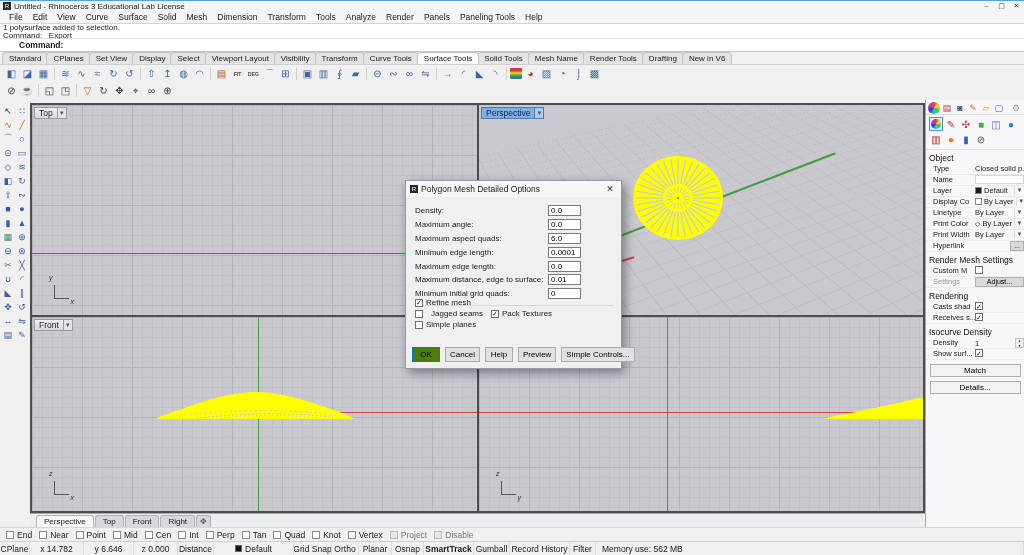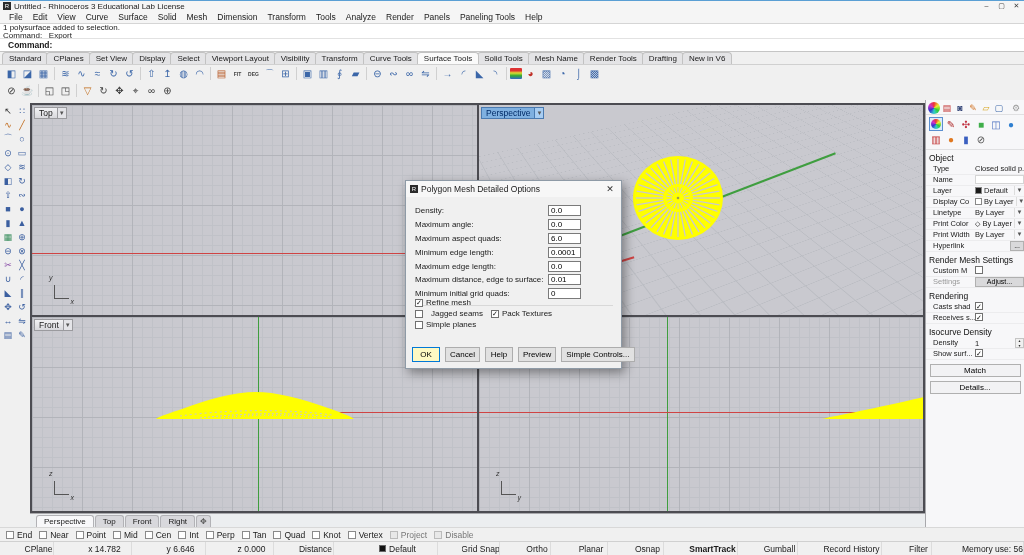--- a/index.html
+++ b/index.html
@@ -7,21 +7,21 @@
 body{position:relative;overflow:hidden;background:#f0f0f0;font-family:"Liberation Sans",sans-serif;font-size:9px;color:#1a1a1a;}
 
 
 .titlebar{position:absolute;left:0;top:0;right:0;height:11px;background:#f5f5f5;border-top:1px solid #5a9fd4;display:flex;align-items:center;padding-left:3px;font-size:8px;}
 .rhino-ico{width:8px;height:8px;background:#2b2b2b;color:#fff;font-size:6px;line-height:8px;text-align:center;margin-right:3px;flex:none;}
 .wbtns{margin-left:auto;display:flex;}
 .wbtn{width:15px;height:11px;font-size:7px;line-height:10px;text-align:center;color:#444;}
 .menubar{position:absolute;left:0;top:11px;right:0;height:12px;display:flex;align-items:center;padding-left:4px;background:#f5f5f5;}
 .menu-item{padding:0 5px;font-size:8.5px;}
 .cmdhist{position:absolute;left:0;top:23px;right:0;height:16px;background:#fff;border-top:1px solid #d5d5d5;border-bottom:1px solid #e2e2e2;font-size:8px;line-height:8px;padding:0 3px;}
-.cmdprompt{position:absolute;left:0;top:39px;right:0;height:13px;background:#fff;border-bottom:1px solid #c5c5c5;font-size:8.5px;font-weight:bold;line-height:12px;padding:0 8px;}
+.cmdprompt{position:absolute;left:0;top:39px;right:0;height:13px;background:#fff;border-bottom:1px solid #c5c5c5;font-size:8.5px;font-weight:bold;line-height:12px;padding:0 19px;}
 .tabstrip{position:absolute;left:0;top:52px;right:0;height:13px;display:flex;align-items:flex-end;padding-left:2px;background:#f0f0f0;border-bottom:1px solid #d0d0d0;}
 .rtab{font-size:8px;padding:1px 6px 1px;border:1px solid #c2c2c2;border-bottom:none;border-radius:4px 4px 0 0;background:#e4e4e6;margin-right:-2px;white-space:nowrap;}
 .rtab.active{background:#fafafa;position:relative;z-index:2;}
 .toolbar1,.toolbar2{position:absolute;left:0;right:0;height:17px;display:flex;align-items:center;padding-left:4px;gap:1px;background:#f0f0f0;}
 .toolbar1{top:65px;}
 .toolbar2{top:82px;}
 .tbicon{width:15px;height:15px;display:flex;align-items:center;justify-content:center;font-size:10px;flex:none;}
 .tbicon.textic{font-size:5px;font-weight:bold;letter-spacing:0;}
 .tbsep{width:1px;height:13px;background:#d0d0d0;margin:0 2px;flex:none;}
 
@@ -76,34 +76,34 @@
 .dlg-fields{position:absolute;left:9px;top:23px;width:166px;}
 .frow{height:13.8px;display:flex;align-items:center;justify-content:space-between;}
 .flab{font-size:8px;white-space:nowrap;}
 .fld{width:33px;height:11px;border:1px solid #7a7a7a;font-size:8px;padding:0 2px;font-family:inherit;flex:none;}
 .dlg-sep{position:absolute;left:8px;right:8px;top:124px;border-top:1px solid #d8d8d8;}
 .dlg-checks{position:absolute;left:9px;top:116px;display:grid;grid-template-columns:76px auto;grid-auto-rows:11px;}
 .dcheck{display:flex;align-items:center;font-size:8px;gap:3px;}
 .cb{width:8px;height:8px;border:1px solid #707070;background:#fff;display:flex;align-items:center;justify-content:center;font-size:7px;line-height:7px;color:#111;flex:none;}
 .dlg-buttons{position:absolute;left:6px;top:166px;display:flex;gap:5px;}
 .dbtn{height:15px;background:#e1e1e1;border:1px solid #adadad;font-size:8px;padding:0 4px;font-family:inherit;white-space:nowrap;}
-.dbtn.default{border:1px solid #0078d7;background:#fef9c3;}
+.dbtn.default{border:1px solid #0078d7;background:#4d7c0f;}
 
 
 .vptabs{position:absolute;left:30px;top:513px;width:895px;height:14px;background:#eceef0;border-top:1px solid #a8a8ac;display:flex;align-items:flex-end;padding-left:6px;}
 .vtab{font-size:8px;padding:1px 7px;margin-right:1px;border:1px solid #b2b2b6;border-bottom:none;border-radius:3px 3px 0 0;background:#d8d8dc;}
 .vtab.active{background:#f8f8fa;}
 .vtab.panbtn{padding:1px 3px;color:#555;}
 .osnapbar{position:absolute;left:0;top:527px;right:0;height:14px;background:#f0f0f0;border-top:1px solid #d8d8d8;display:flex;align-items:center;gap:7px;padding-left:6px;font-size:8.5px;}
 .osnap-item{display:flex;align-items:center;}
 .oscb{width:8px;height:8px;border:1px solid #8a8a8a;background:#fff;margin-right:3px;flex:none;}
 .osnap-item.disabled .oscb{background:#e8e8e8;border-color:#bbb;}
 .osnap-item.disabled .olbl{color:#777;}
 .statusbar{position:absolute;left:0;top:541px;right:0;height:14px;background:#f0f0f0;border-top:1px solid #d0d0d0;display:flex;font-size:8.5px;}
-.scell{border-right:1px solid #dcdcdc;display:flex;align-items:center;justify-content:center;gap:3px;padding:0 2px;white-space:nowrap;overflow:hidden;flex:none;margin-left:24px;}
+.scell{border-right:1px solid #dcdcdc;display:flex;align-items:center;justify-content:center;gap:3px;padding:0 2px;white-space:nowrap;overflow:hidden;flex:none;}
 .scell.bold{font-weight:bold;}
 .scell.grow{flex:1;justify-content:flex-start;padding-left:6px;}
 .ssw{width:7px;height:7px;border:1px solid #666;flex:none;}
 </style>
 </head>
 <body>
 
 <div class="titlebar">
   <span class="rhino-ico">R</span>
   <span>Untitled - Rhinoceros 3 Educational Lab License</span>

